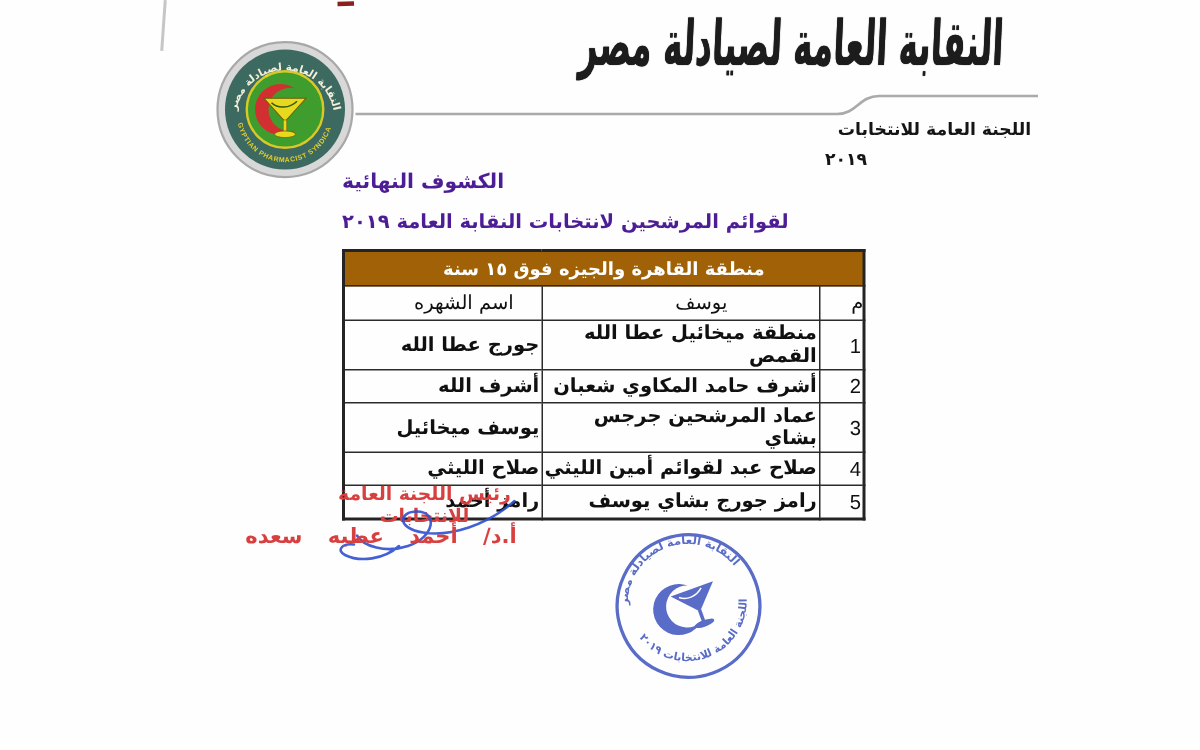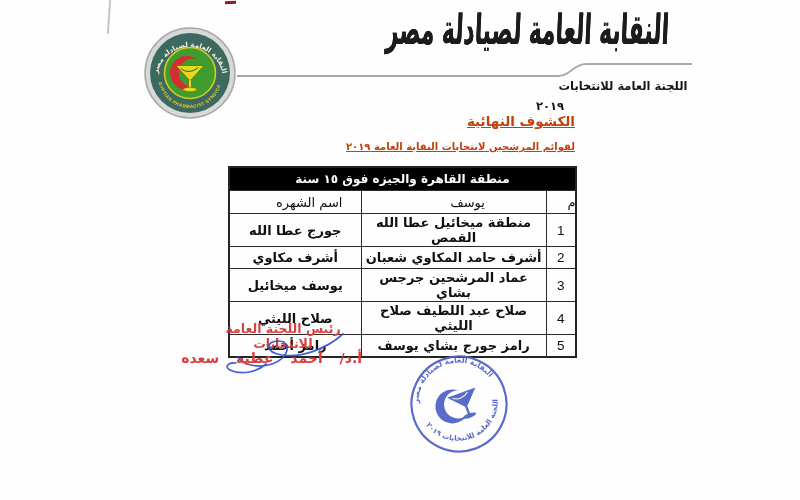--- a/index.html
+++ b/index.html
@@ -11,44 +11,44 @@
   
   .logo{position:absolute;left:143px;top:26px;width:94px;height:94px;}
   
   .header-rule{position:absolute;left:230px;top:55px;width:465px;height:30px;}
   
   .calligraphy{position:absolute;right:132px;top:16px;white-space:nowrap;direction:rtl;
     font-size:32px;font-weight:700;color:#1c1c1c;text-shadow:0 0 .6px #000;
     transform:scaleX(.68) scaleY(1.3) skewX(-5deg);transform-origin:right bottom;}
   .committee-line{position:absolute;left:523px;top:79px;width:142px;text-align:center;
     font-size:11.5px;font-weight:700;color:#151515;direction:rtl;margin-left:29px;}
-  .year-line{position:absolute;left:524px;top:99px;width:52px;text-align:center;
+  .year-line{position:absolute;left:538px;top:99px;width:52px;text-align:center;
     font-size:11.5px;font-weight:700;color:#151515;}
   
-  .title-red{position:absolute;left:228px;width:347px;text-align:right;color:#c2410c;
-    font-weight:700;direction:rtl;text-decoration:underline;}
+  .title-red{position:absolute;left:228px;width:347px;text-align:left;color:#4c1d95;
+    font-weight:700;direction:rtl;}
   .title-1{top:113px;font-size:13.5px;}
-  .title-2{top:141px;font-size:10px;}
+  .title-2{top:141px;font-size:13px;}
   
   .tbl-wrap{position:absolute;left:228px;top:166px;width:347px;}
   table.candidates{width:347px;border-collapse:collapse;table-layout:fixed;direction:rtl;
     font-size:13px;color:#101010;}
   table.candidates,.candidates td,.candidates th{border:1px solid #2b2b2b;}
   table.candidates{border:2px solid #242424;}
   .col-index{width:30px;}.col-name{width:185px;}.col-alias{width:132px;}
-  .region-th{height:20px;background:#000000;color:#fff;font-size:12px;font-weight:700;
+  .region-th{height:20px;background:#a16207;color:#fff;font-size:12px;font-weight:700;
     border-bottom:1px solid #1d4a22;letter-spacing:.3px;}
   .hdr-row th{height:20px;font-weight:400;font-size:13px;padding-left:29px;}
-  .data-row td{height:19px;text-align:center;}
+  .data-row td{height:19px;text-align:right;}
   .cell-name,.cell-alias{font-weight:700;font-size:13px;}
   .cell-index{font-family:"Liberation Sans",sans-serif;font-size:13.5px;font-weight:400;}
   
   .sig-title{position:absolute;left:208px;top:321px;width:150px;text-align:center;direction:rtl;
     font-size:12.5px;font-weight:700;color:#d84040;}
-  .sig-name{position:absolute;left:146px;top:350px;width:216px;direction:rtl;
+  .sig-name{position:absolute;left:146px;top:350px;width:216px;text-align:center;direction:rtl;
     font-size:14px;font-weight:700;color:#d84040;word-spacing:12px;}
   .sig-ink{position:absolute;left:200px;top:320px;width:155px;height:60px;}
   
   .stamp{position:absolute;left:408px;top:353px;width:102px;height:102px;transform:rotate(-20deg);opacity:.93;}
 </style>
 </head>
 <body>
 
 <div class="page">
 
@@ -113,30 +113,30 @@
         <th>اسم الشهره</th>
       </tr>
       <tr class="data-row">
         <td class="cell-index">1</td>
         <td class="cell-name">منطقة ميخائيل عطا الله القمص</td>
         <td class="cell-alias">جورج عطا الله</td>
       </tr>
       <tr class="data-row">
         <td class="cell-index">2</td>
         <td class="cell-name">أشرف حامد المكاوي شعبان</td>
-        <td class="cell-alias">أشرف مكاوي</td>
+        <td class="cell-alias">أشرف الله</td>
       </tr>
       <tr class="data-row">
         <td class="cell-index">3</td>
         <td class="cell-name">عماد المرشحين جرجس بشاي</td>
         <td class="cell-alias">يوسف ميخائيل</td>
       </tr>
       <tr class="data-row">
         <td class="cell-index">4</td>
-        <td class="cell-name">صلاح عبد اللطيف صلاح الليثي</td>
+        <td class="cell-name">صلاح عبد لقوائم أمين الليثي</td>
         <td class="cell-alias">صلاح الليثي</td>
       </tr>
       <tr class="data-row">
         <td class="cell-index">5</td>
         <td class="cell-name">رامز جورج بشاي يوسف</td>
         <td class="cell-alias">رامز أحمد</td>
       </tr>
     </tbody>
       </table>
   </div>

